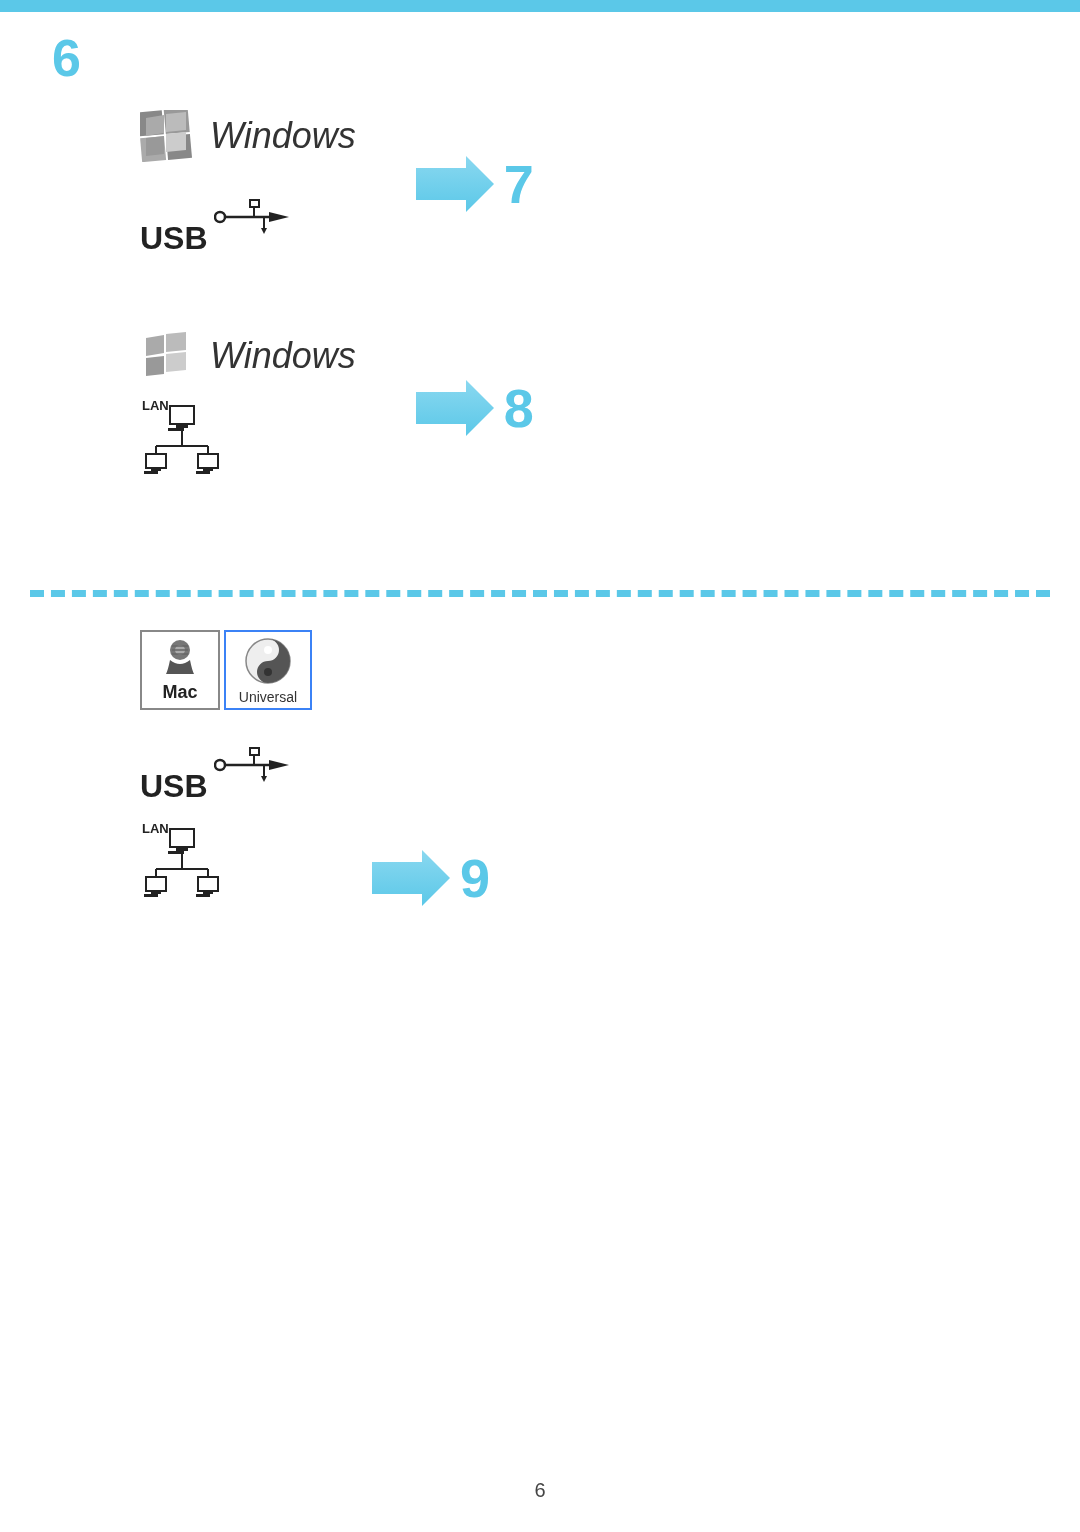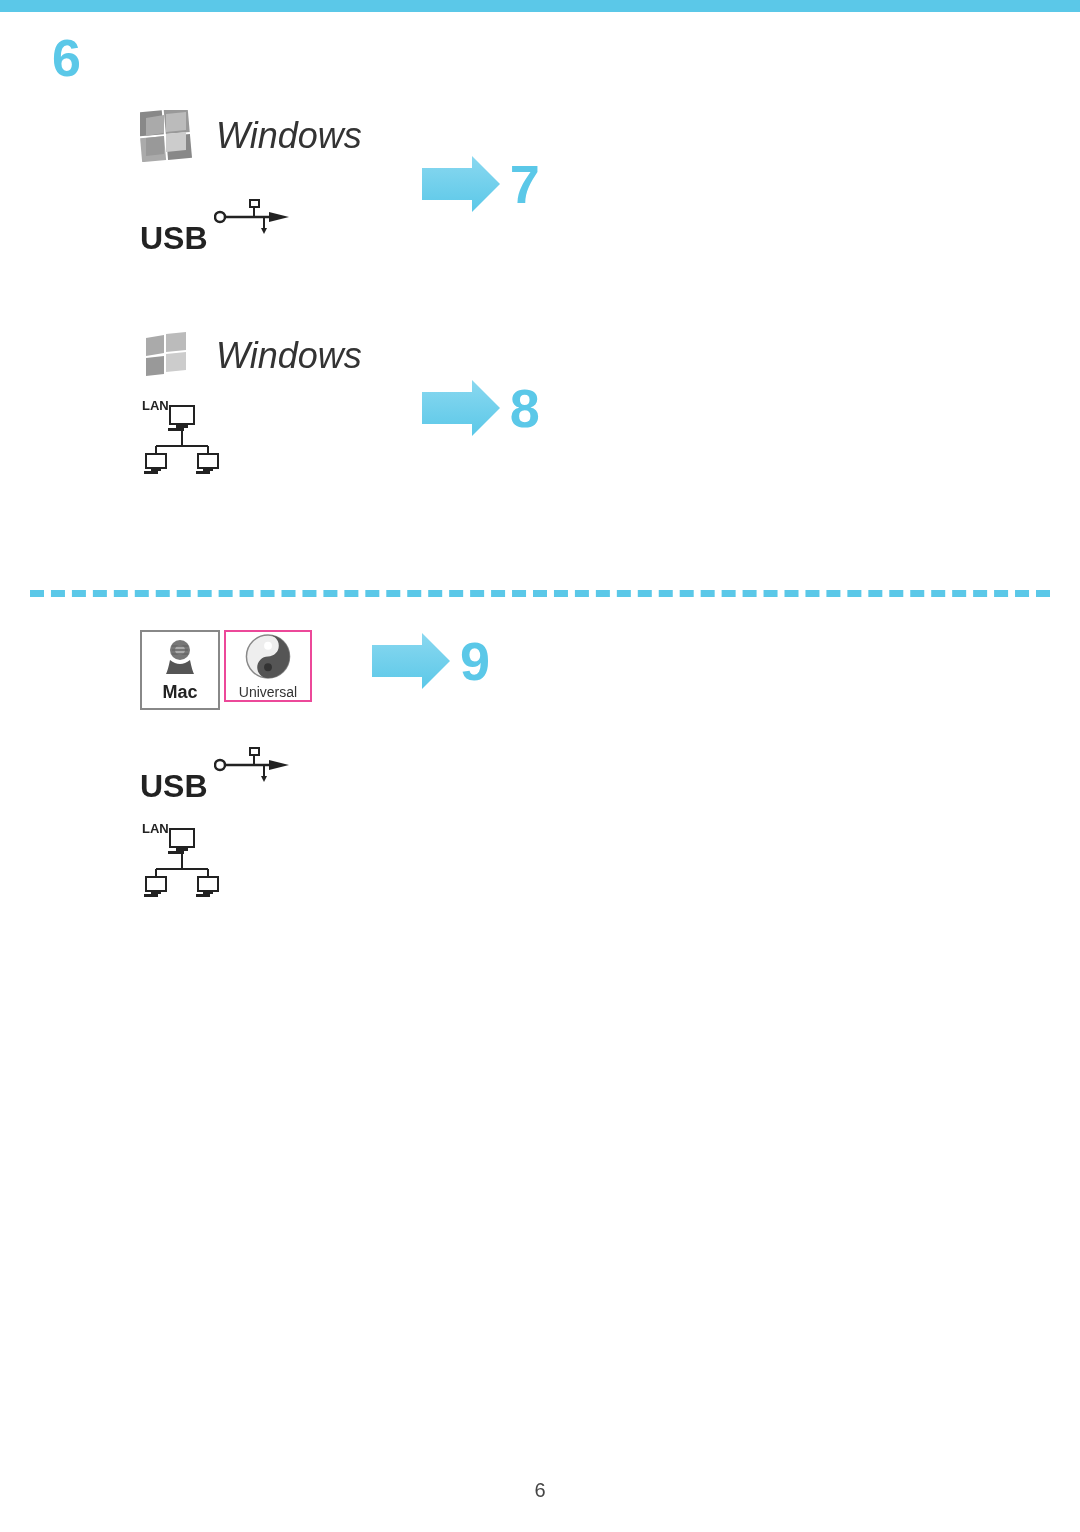--- a/index.html
+++ b/index.html
@@ -62,21 +62,21 @@
       right: 30px;
       height: 10px;
       border-top: 7px dashed #5bc8e8;
     }
 
     
     .section-3 {
       top: 630px;
       left: 140px;
       width: 580px;
-      align-items: flex-start;
+      align-items: flex-end;
     }
 
     .section-icons {
       display: flex;
       flex-direction: column;
       align-items: flex-start;
       gap: 14px;
     }
 
     
@@ -95,21 +95,21 @@
       font-size: 54px;
       font-weight: bold;
       color: #5bc8e8;
       margin-left: 8px;
     }
 
     
     .windows-logo {
       display: flex;
       align-items: center;
-      gap: 24px;
+      gap: 18px;
     }
     .win-flag {
       width: 52px;
       height: 52px;
     }
     .win-text {
       font-size: 36px;
       font-weight: normal;
       color: #333;
       font-style: italic;
@@ -159,22 +159,22 @@
       height: 44px;
     }
     .mac-label {
       font-size: 18px;
       font-weight: bold;
       color: #222;
       margin-top: 2px;
     }
     .universal-box {
       width: 88px;
-      height: 72px;
-      border: 2px solid #ec4899;
+      height: 80px;
+      border: 2px solid #3b82f6;
       display: flex;
       flex-direction: column;
       align-items: center;
       justify-content: center;
       background: #fff;
     }
     .universal-circle-svg {
       width: 50px;
       height: 50px;
     }

